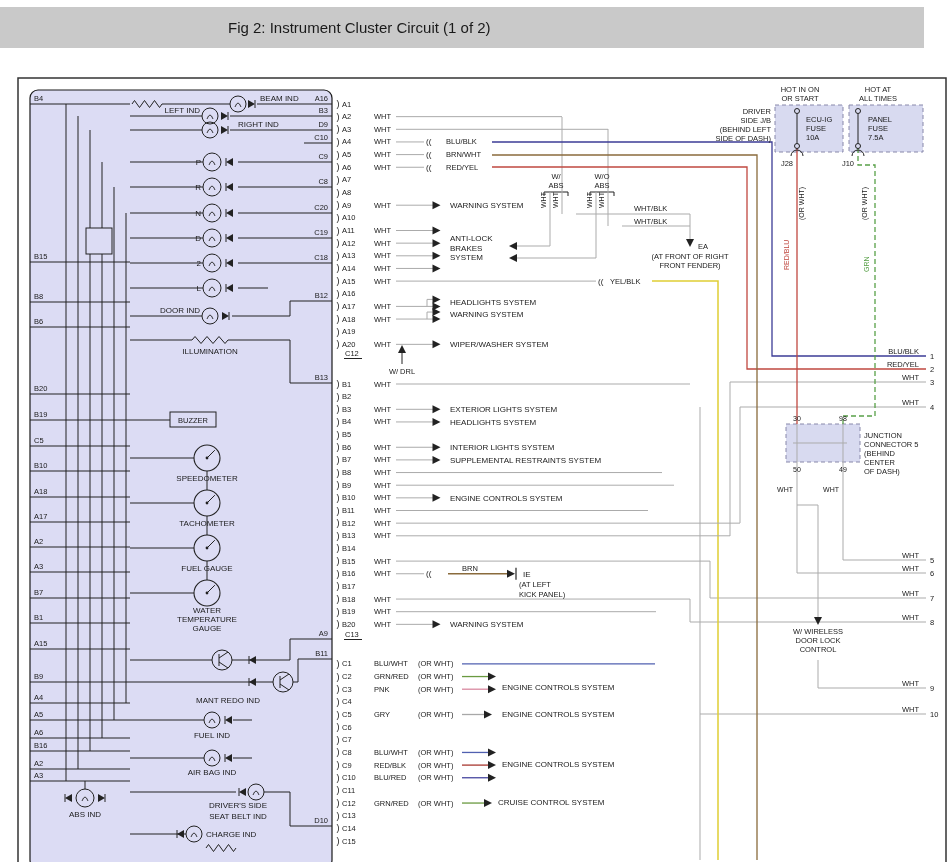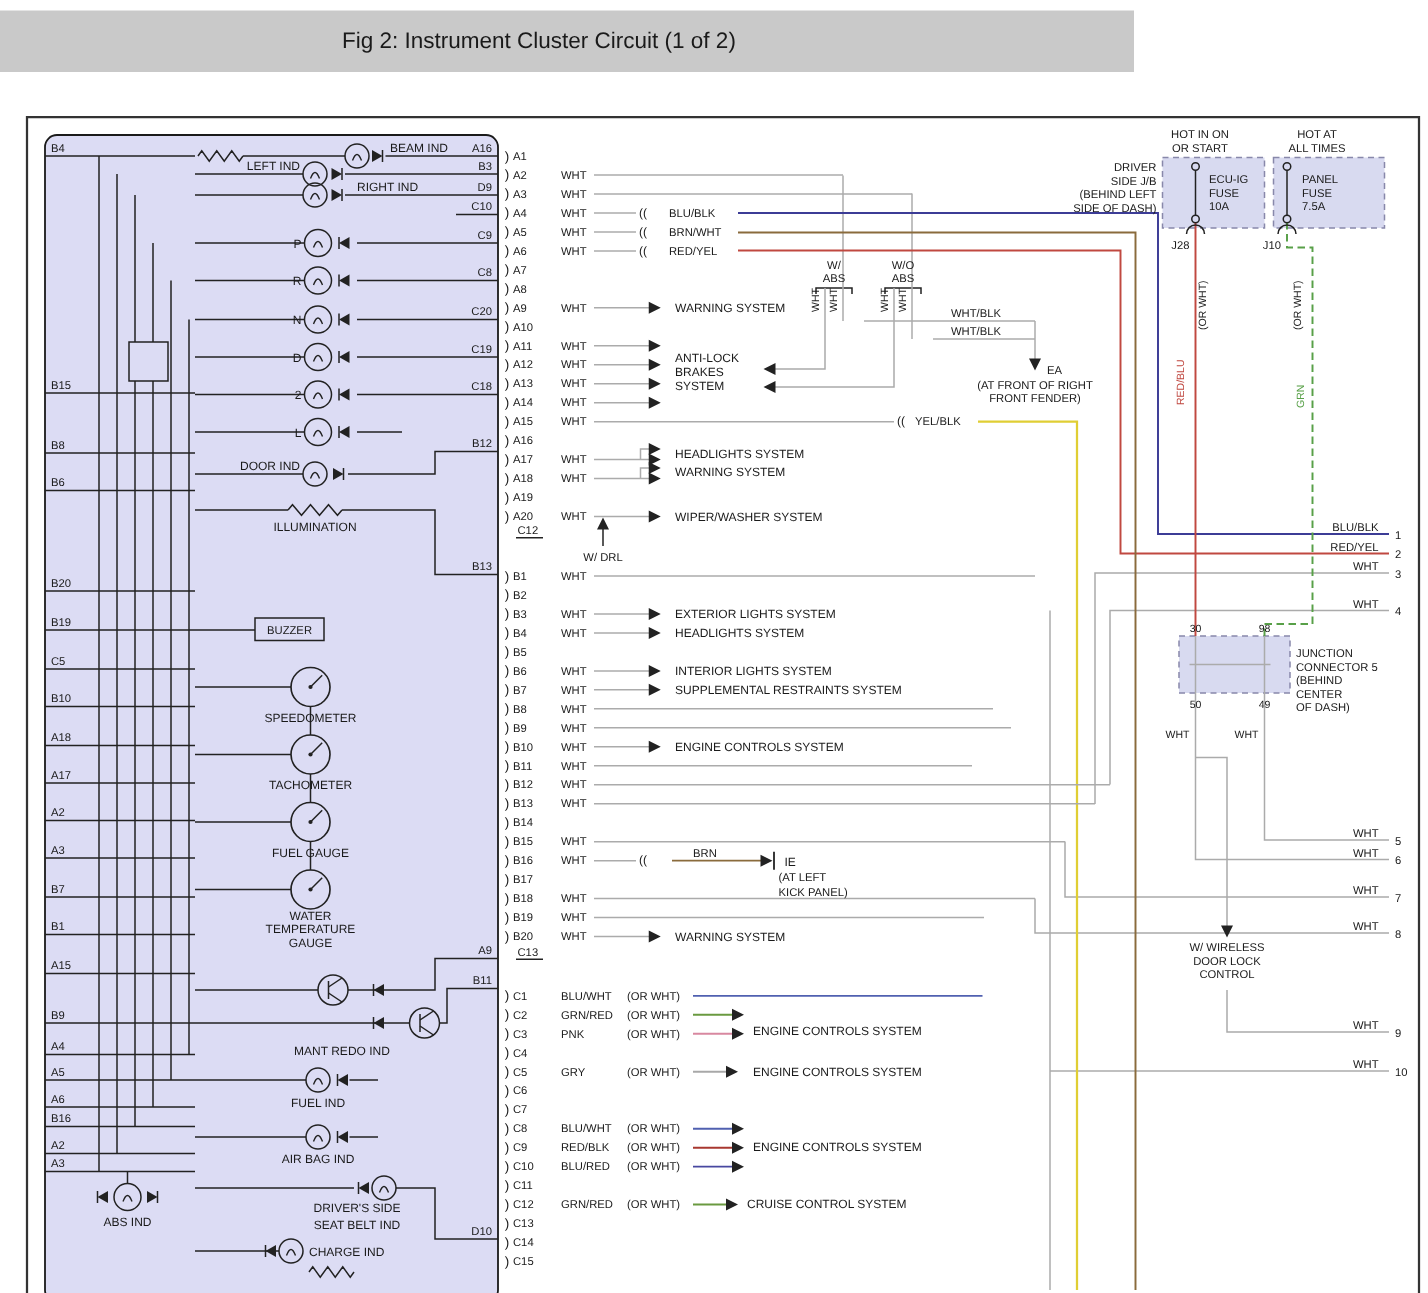--- a/index.html
+++ b/index.html
@@ -1,18 +1,18 @@
 <!DOCTYPE html>
 <html><head>
 <meta charset="utf-8">
 <style>
   html,body{margin:0;padding:0;background:#fff;}
   body{width:952px;height:862px;position:relative;overflow:hidden;
        font-family:"Liberation Sans",sans-serif;}
-  .topbar{position:absolute;top:7px;left:0;width:756px;height:41px;background:#c9c9c9;
+  .topbar{position:absolute;top:7px;left:0;width:924px;height:41px;background:#c9c9c9;
           display:flex;align-items:center;}
   .topbar .title{margin-left:228px;font-size:15px;color:#1a1a1a;}
   svg{position:absolute;top:0;left:0;font-family:"Liberation Sans",sans-serif;}
 </style>
 </head>
 <body>
 
 <div class="topbar">
   <div class="title">Fig 2: Instrument Cluster Circuit (1 of 2)</div>
 </div>

